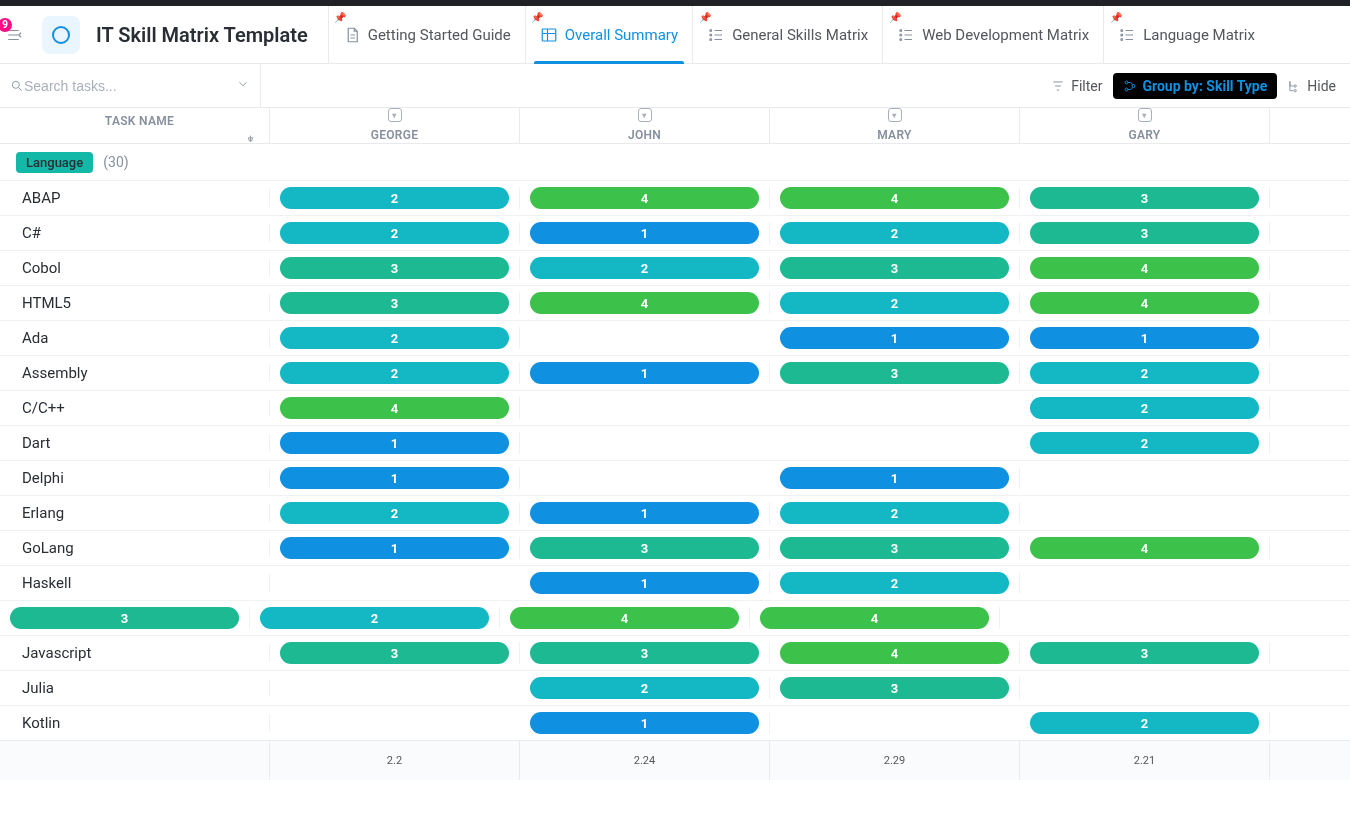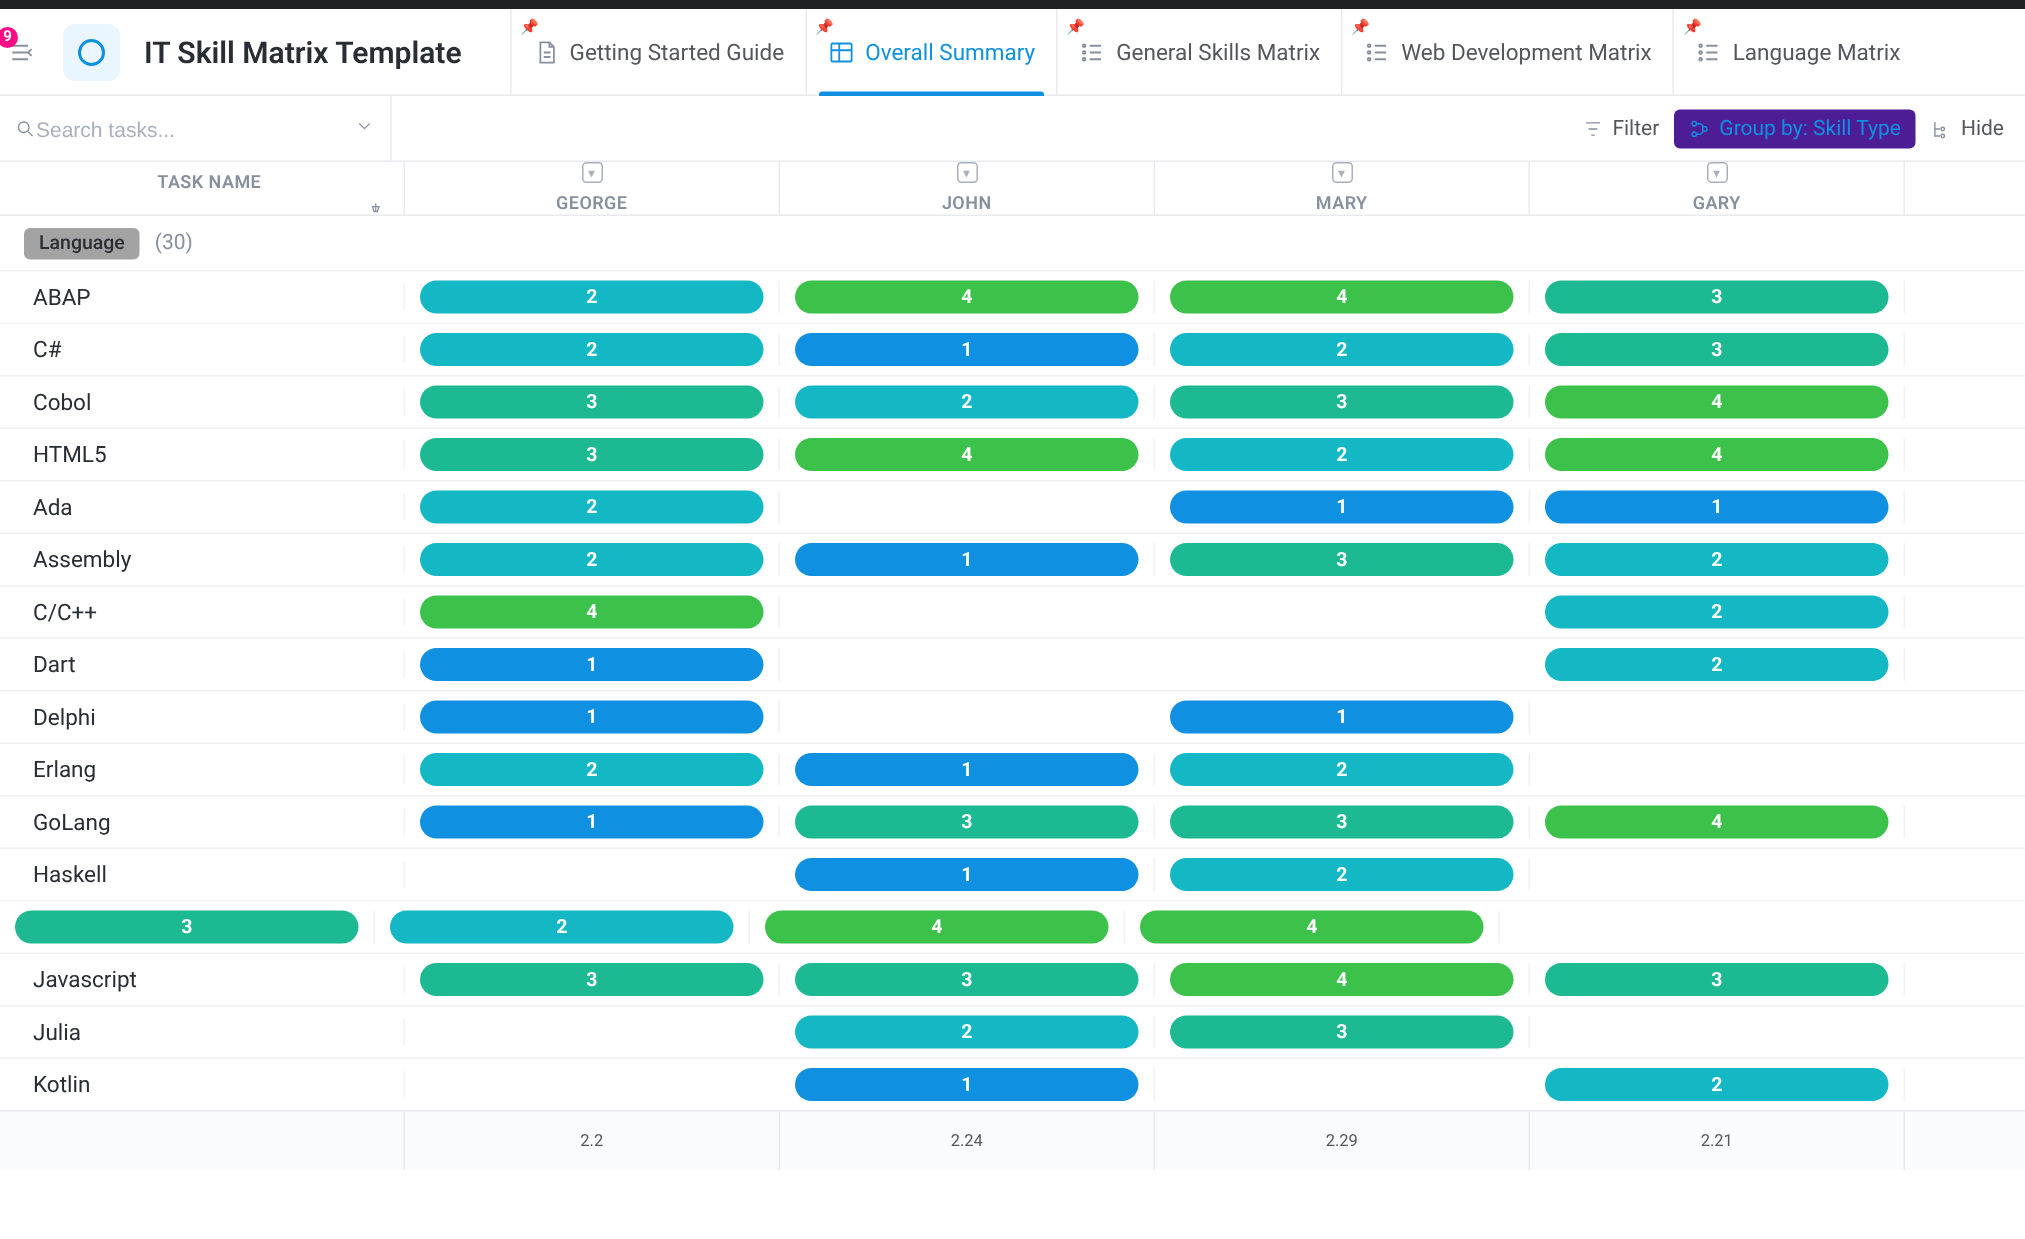--- a/index.html
+++ b/index.html
@@ -6,52 +6,52 @@
   html, body { width: 1350px; height: 826px; font-family: -apple-system, BlinkMacSystemFont, "Segoe UI", Roboto, Helvetica, Arial, sans-serif; background: #fff; overflow: hidden; }
   .browser-chrome { height: 6px; background: #202124; }
   
   .header { display: flex; align-items: center; height: 58px; border-bottom: 1px solid #e8eaed; padding-left: 0; }
   .hdr-left { display: flex; align-items: center; gap: 10px; padding: 0 12px 0 0; }
   .menu-toggle { position: relative; width: 22px; height: 22px; display:flex; align-items:center; justify-content:center; margin-left:4px; }
   .menu-toggle svg { width: 18px; height: 18px; }
   .badge { position:absolute; top:-6px; left:-6px; background:#fd0e86; color:#fff; font-size:10px; font-weight:700; border-radius:8px; min-width:14px; height:14px; display:flex; align-items:center; justify-content:center; padding:0 3px; }
   .space-icon { width: 38px; height: 38px; border-radius: 8px; background:#e9f5ff; display:flex; align-items:center; justify-content:center; margin-left:6px; }
   .space-icon .circle { width:18px; height:18px; border:2.5px solid #1090e0; border-radius:50%; }
-  .title { font-size: 20px; font-weight: 600; color:#292d34; margin-left:6px; margin-right:20px; }
+  .title { font-size: 20px; font-weight: 600; color:#292d34; margin-left:6px; margin-right:8px; }
   .tabs { display:flex; align-items:stretch; height:100%; }
   .tab { display:flex; align-items:center; gap:7px; padding:0 14px; color:#54575d; font-size:15px; position:relative; border-left:1px solid #e8eaed; cursor:pointer; }
   .tab:first-child{border-left:1px solid #e8eaed;}
   .tab.active { color:#1090e0; }
   .tab.active::after { content:""; position:absolute; left:8px; right:8px; bottom:-1px; height:3px; background:#1090e0; border-radius:2px 2px 0 0; }
   .tab .pin { position:absolute; top:6px; left:6px; font-size:10px; color:#87909e; }
   .tab.active .pin{color:#1090e0;}
   .tab svg { width:18px; height:18px; flex:0 0 18px; }
   .tab.active svg{stroke:#1090e0;fill:none;}
   
   .toolbar { display:flex; align-items:center; height:44px; border-bottom:1px solid #e8eaed; }
   .search-wrap { display:flex; align-items:center; gap:0; padding:0 10px; color:#87909e; font-size:14px; width:260px; }
   .search-wrap input { border:none; outline:none; font-size:14px; color:#54575d; flex:1; background:transparent; }
   .search-wrap input::placeholder{color:#a9afbc;}
   .chev { margin-left:auto; color:#87909e; }
   .toolbar-spacer{flex:1; border-left:1px solid #e8eaed; height:100%;}
   .tool-right { display:flex; align-items:center; gap:0; padding-right:4px;}
   .tool-btn { display:flex; align-items:center; gap:6px; padding:5px 10px; font-size:14px; color:#54575d; border-radius:4px; cursor:pointer; }
-  .tool-btn.grouped{ background:#4c1d95; color:#1090e0; }
+  .tool-btn.grouped{ background:#000000; color:#1090e0;font-weight:bold; }
   .tool-btn svg{width:14px;height:14px;}
   
   .table-area { position:relative; width:100%; }
   .col-headers { display:flex; height:36px; border-bottom:1px solid #e8eaed; }
   .col-h { display:flex; align-items:center; gap:6px; padding:0 12px; color:#87909e; font-size:12px; font-weight:600; letter-spacing:0.3px;flex-direction:column; }
   .col-h .pin-col{margin-left:auto;color:#b4bac6;}
   .col-task{ width:270px; border-right:1px solid #e8eaed; padding-left:22px;}
   .col-person{ width:250px; border-right:1px solid #e8eaed;}
   .col-person:last-child{border-right:1px solid #e8eaed;}
   .dd-box{width:14px;height:14px;border:1.4px solid #a9afbc;border-radius:3px;display:inline-flex;align-items:center;justify-content:center;font-size:8px;color:#a9afbc;}
   .group-row{ display:flex; align-items:center; height:36px; padding-left:16px; gap:10px; }
-  .group-pill{ background:#a3a3a3; color:#292d34; font-size:13px; font-weight:500; padding:3px 10px; border-radius:4px;}
+  .group-pill{ background:#14b8a6; color:#292d34; font-size:13px; font-weight:500; padding:3px 10px; border-radius:4px;}
   .group-count{ color:#87909e; font-size:14px;}
   .rows { }
   .data-row { display:flex; height:35px; align-items:center; border-top:1px solid #f0f1f3;}
   .cell-task{ width:270px; padding-left:22px; font-size:15px; color:#292d34; border-right:1px solid #f0f1f3;}
   .cell-val{ width:250px; padding:0 10px; display:flex; align-items:center; border-right:1px solid #f0f1f3;}
   .pill { flex:1; height:22px; border-radius:11px; color:#fff; font-size:13px; font-weight:700; display:flex; align-items:center; justify-content:center; }
   .v1{background:#1090e0;}
   .v2{background:#14b8c4;}
   .v3{background:#1db992;}
   .v4{background:#3cc24a;}

